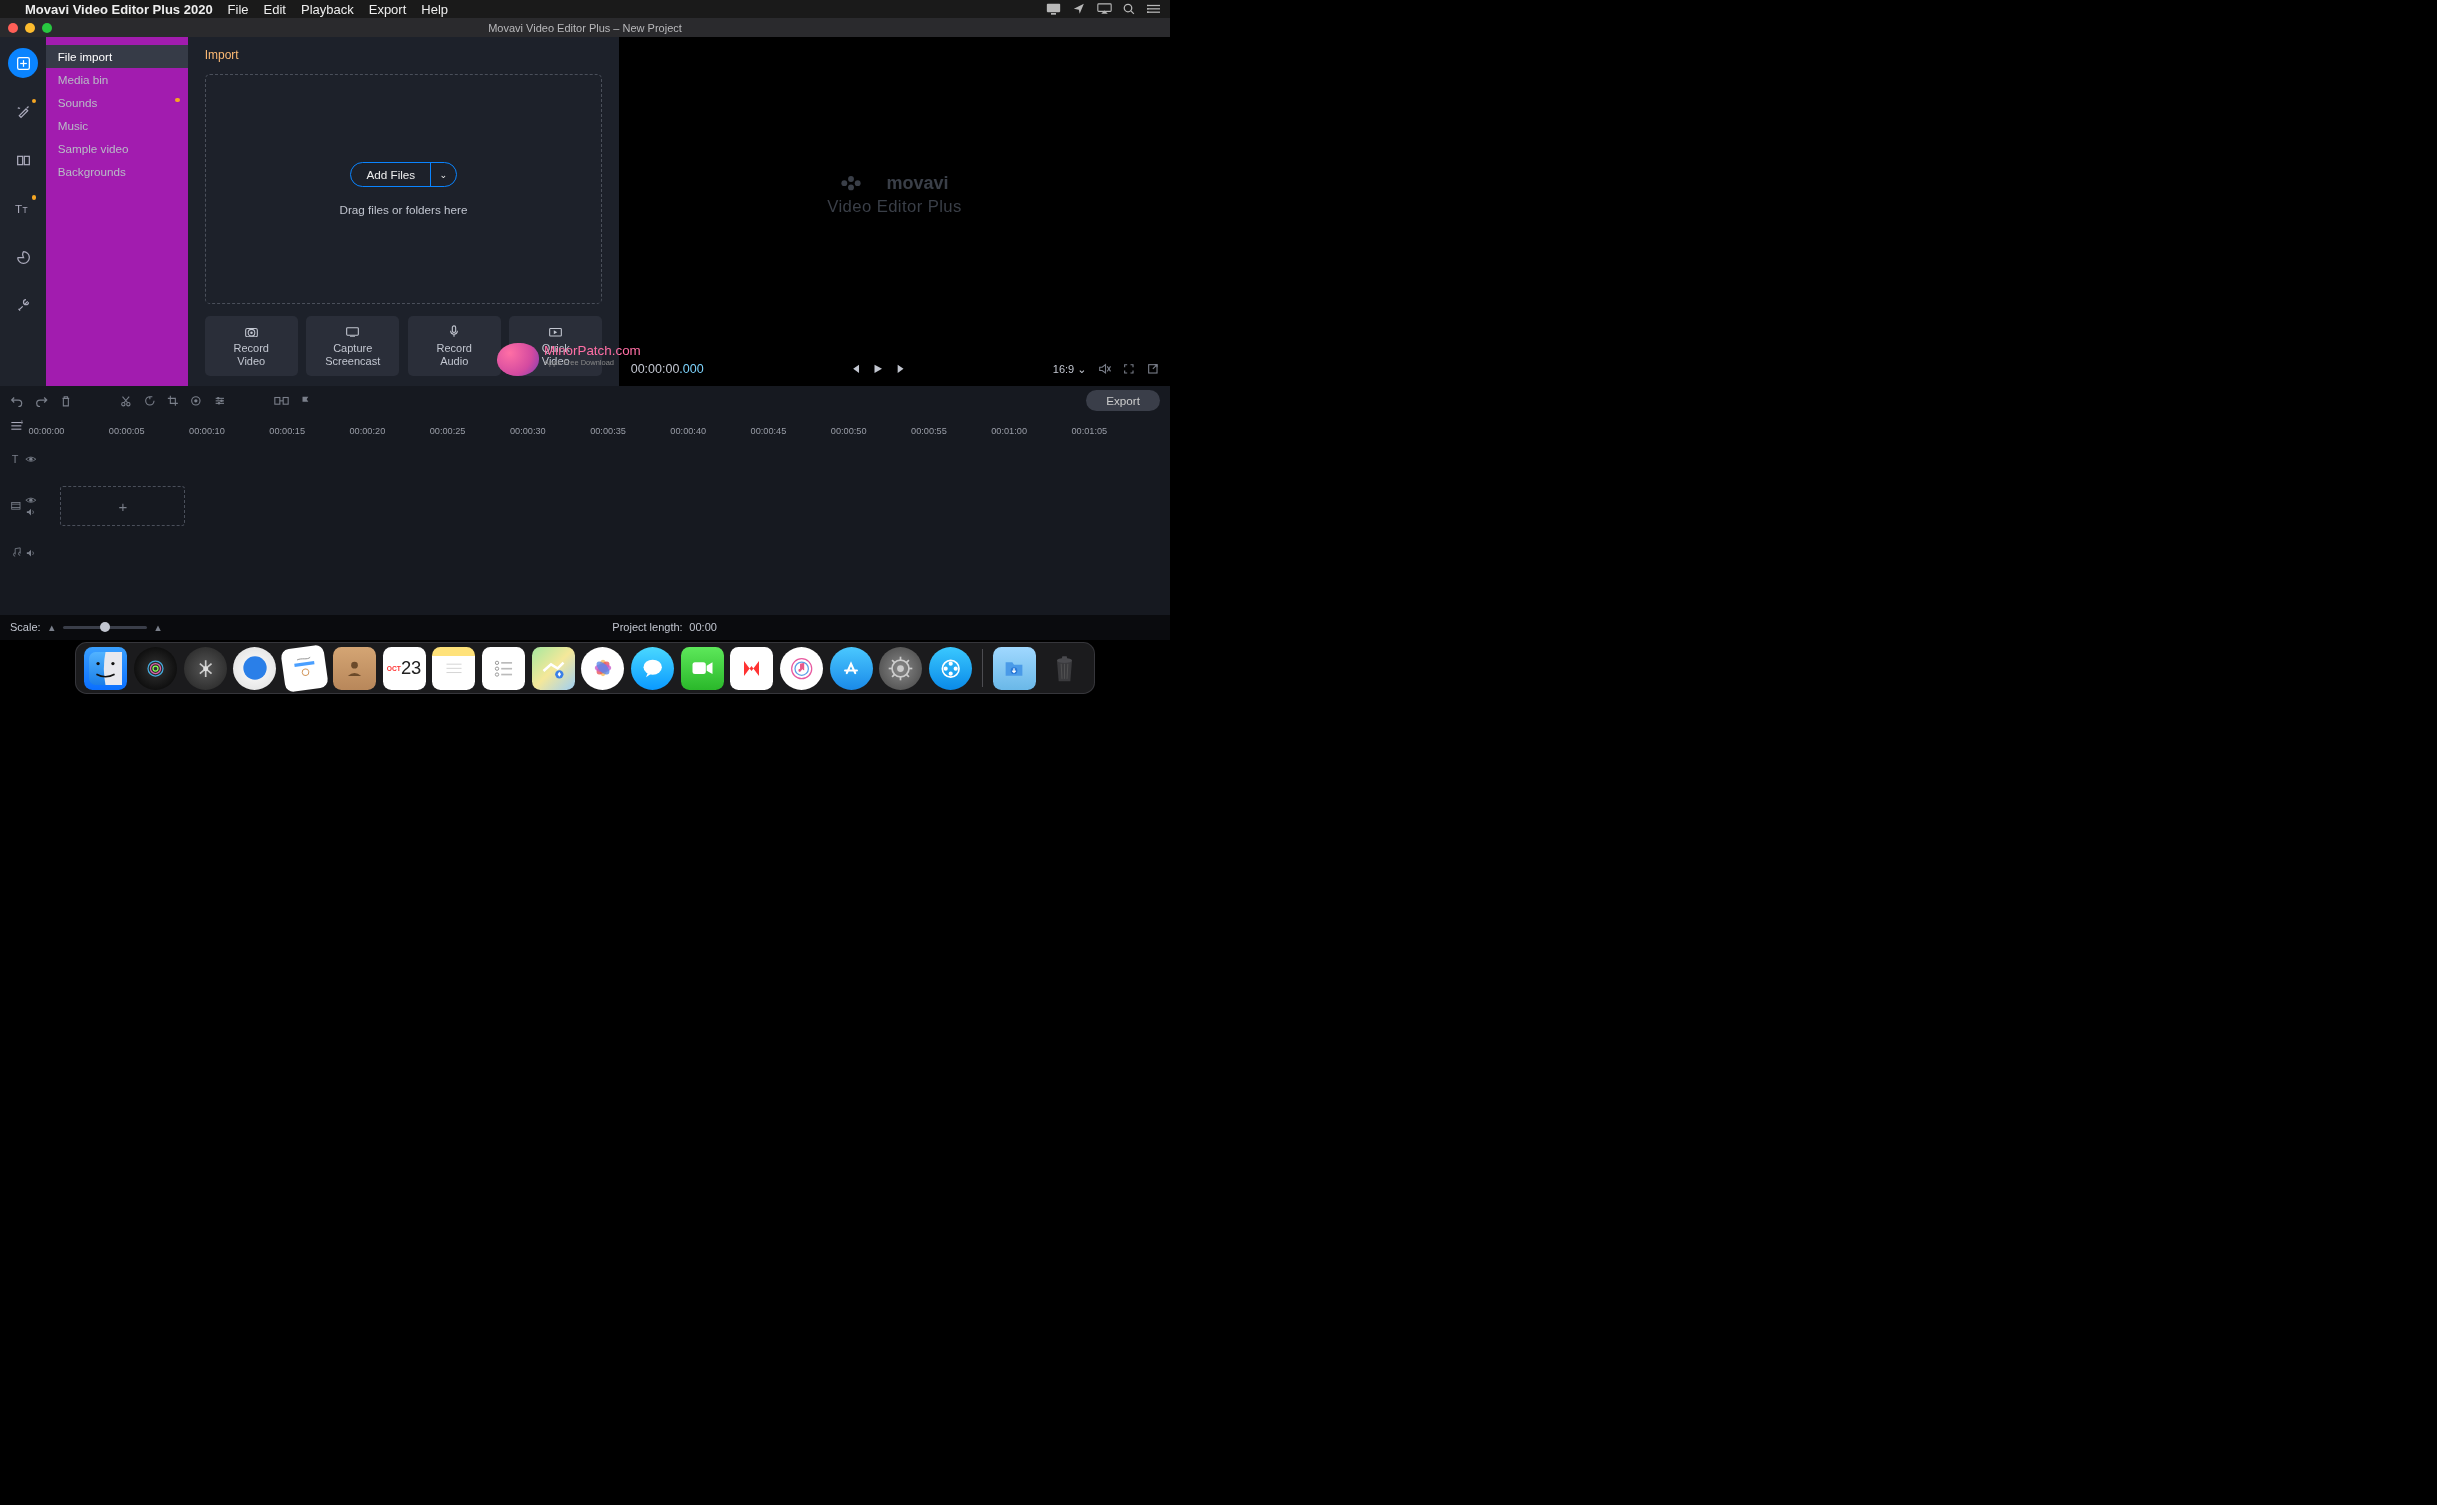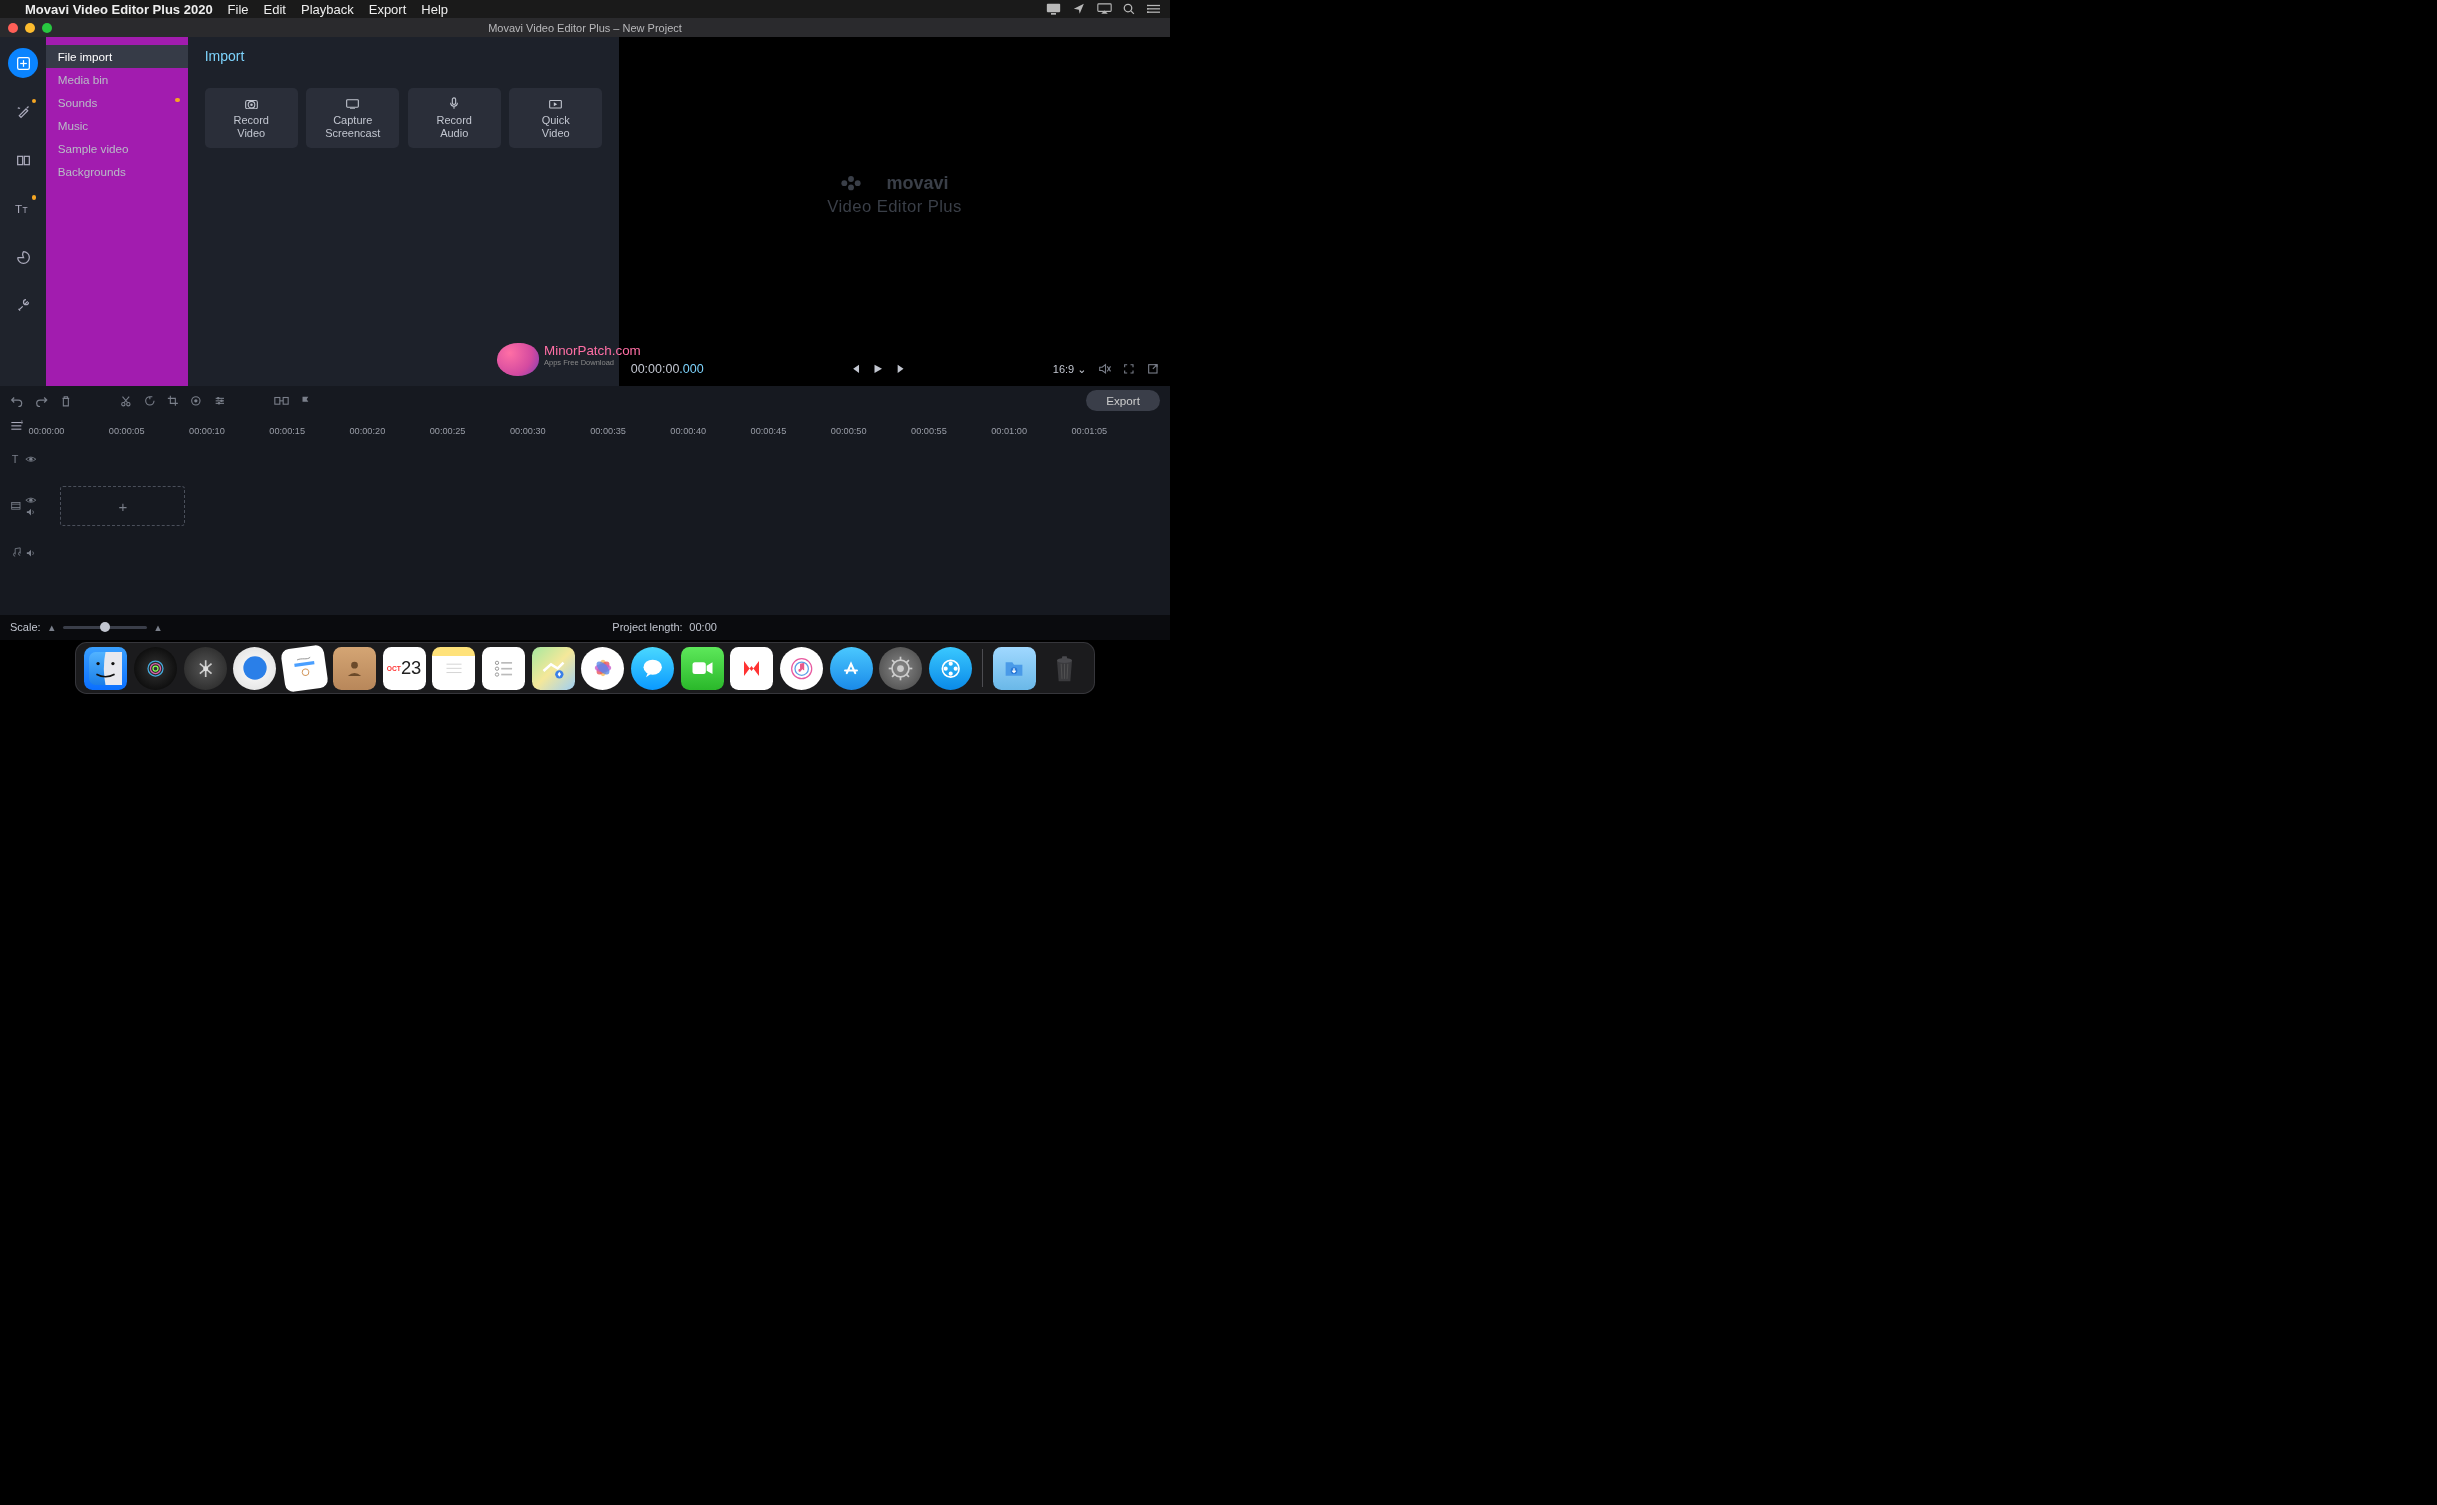--- a/index.html
+++ b/index.html
@@ -28,21 +28,21 @@
 .iconbar .ic { width: 30px; height: 30px; border-radius: 50%; display: flex; align-items: center; justify-content: center; color: #aab; cursor: pointer; position: relative; }
 .iconbar .ic.active { background: #0a84ff; color: #fff; }
 .iconbar .ic .dot { width: 4.2px; height: 4.2px; background: #f5a623; border-radius: 50%; position: absolute; top: 1.7px; right: 1.7px; }
 
 .subpanel { width: 142px; background: #a21caf; padding-top: 8.4px; }
 .subpanel .row { padding: 5px 11.7px; font-size: 11.7px; color: #b8bcc6; cursor: pointer; position: relative; }
 .subpanel .row.active { background: #363b47; color: #fff; }
 .subpanel .row .dot { width: 4.2px; height: 4.2px; background: #f5a623; border-radius: 50%; position: absolute; top: 6.7px; right: 8.4px; }
 
 .centerpanel { flex: 1; background: #1d212a; padding: 11.7px 16.7px 10px 16.7px; display: flex; flex-direction: column; }
-.centerpanel h2 { color: #7dd3fc; font-size: 14px; font-weight: 500; margin-bottom: 11.7px; }
+.centerpanel h2 { color: #fdba74; font-size: 12px; font-weight: 500; margin-bottom: 11.7px; }
 .dropzone { flex: 1; border: 0.8px dashed #4a4f5a; border-radius: 5px; display: flex; flex-direction: column; align-items: center; justify-content: center; gap: 16.7px; }
 .addfiles { display: flex; align-items: center; border: 1.3px solid #0a84ff; border-radius: 15px; height: 25px; color: #eee; font-size: 11.7px; overflow: hidden; }
 .addfiles .lbl { padding: 0 15px; }
 .addfiles .divider { width: 0.8px; height: 100%; background: #0a84ff; }
 .addfiles .chev { padding: 0 8.4px; font-size: 9.2px; }
 .dropzone .hint { font-size: 11.7px; color: #c2c6d0; }
 
 .cardrow { display: flex; gap: 8.4px; margin-top: 11.7px; }
 .card { flex: 1; background: #2a2e39; border-radius: 5px; height: 60px; display: flex; flex-direction: column; align-items: center; justify-content: center; gap: 3.3px; color: #c2c6d0; font-size: 11px; cursor: pointer; }
 .card .ci { height: 15px; display: flex; align-items: center; justify-content: center; }
@@ -204,20 +204,28 @@
     <div class="row active"><span>File import</span></div>
     <div class="row"><span>Media bin</span></div>
     <div class="row"><span>Sounds</span><span class="dot"></span></div>
     <div class="row"><span>Music</span></div>
     <div class="row"><span>Sample video</span></div>
     <div class="row"><span>Backgrounds</span></div>
   </div>
 
   <div class="centerpanel">
     <h2>Import</h2>
+    <div class="dropzone">
+      <div class="addfiles">
+        <span class="lbl">Add Files</span>
+        <span class="divider"></span>
+        <span class="chev">⌄</span>
+      </div>
+      <div class="hint">Drag files or folders here</div>
+    </div>
     <div class="cardrow">
       <div class="card">
         <div class="ci">
             <svg width="15" height="11.7" viewBox="0 0 18 14">
               <circle cx="9" cy="8" r="4" fill="none" stroke="#c2c6d0" stroke-width="1.3"></circle>
               <circle cx="9" cy="8" r="1.5" fill="#c2c6d0"></circle>
               <rect x="2" y="3" width="14" height="10" rx="2" fill="none" stroke="#c2c6d0" stroke-width="1.3"></rect>
             </svg>
           </div>
         <div class="line"><span>Record</span><br><span>Video</span></div>

